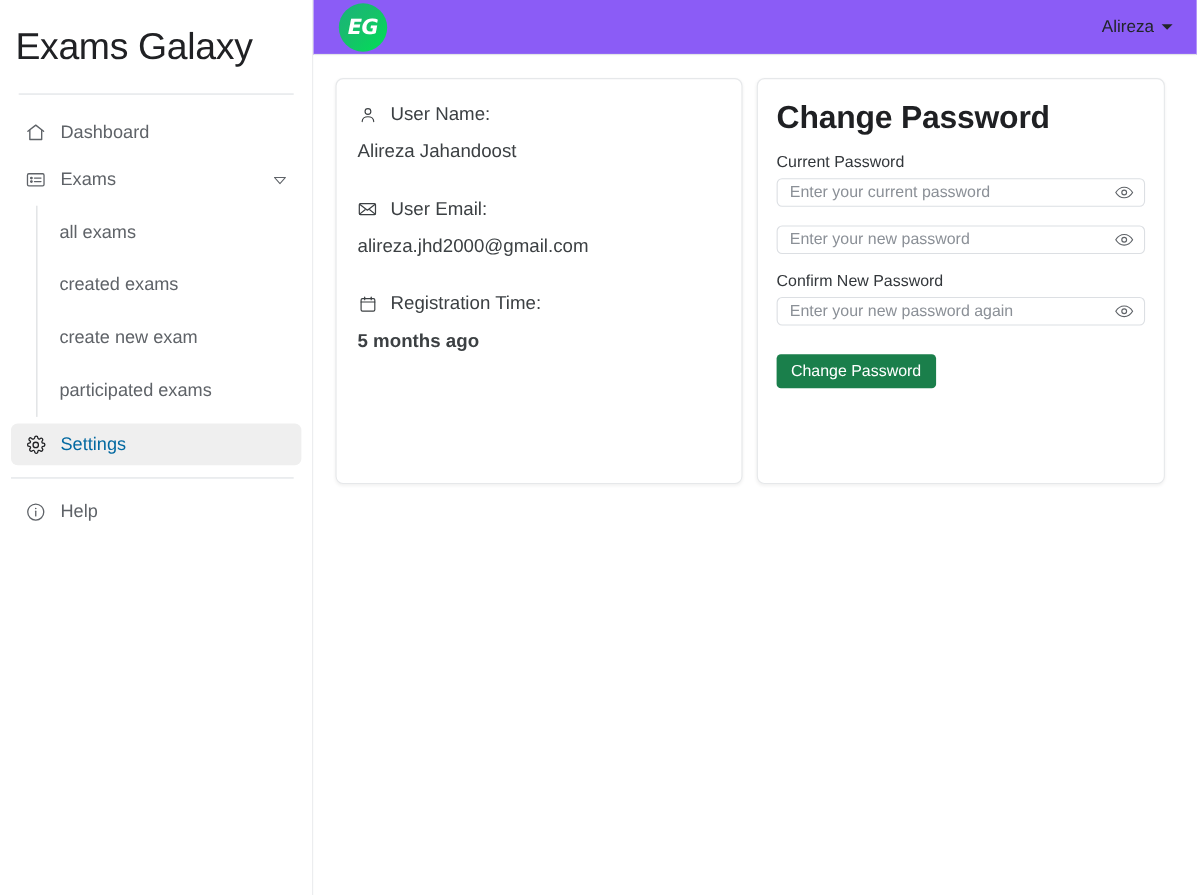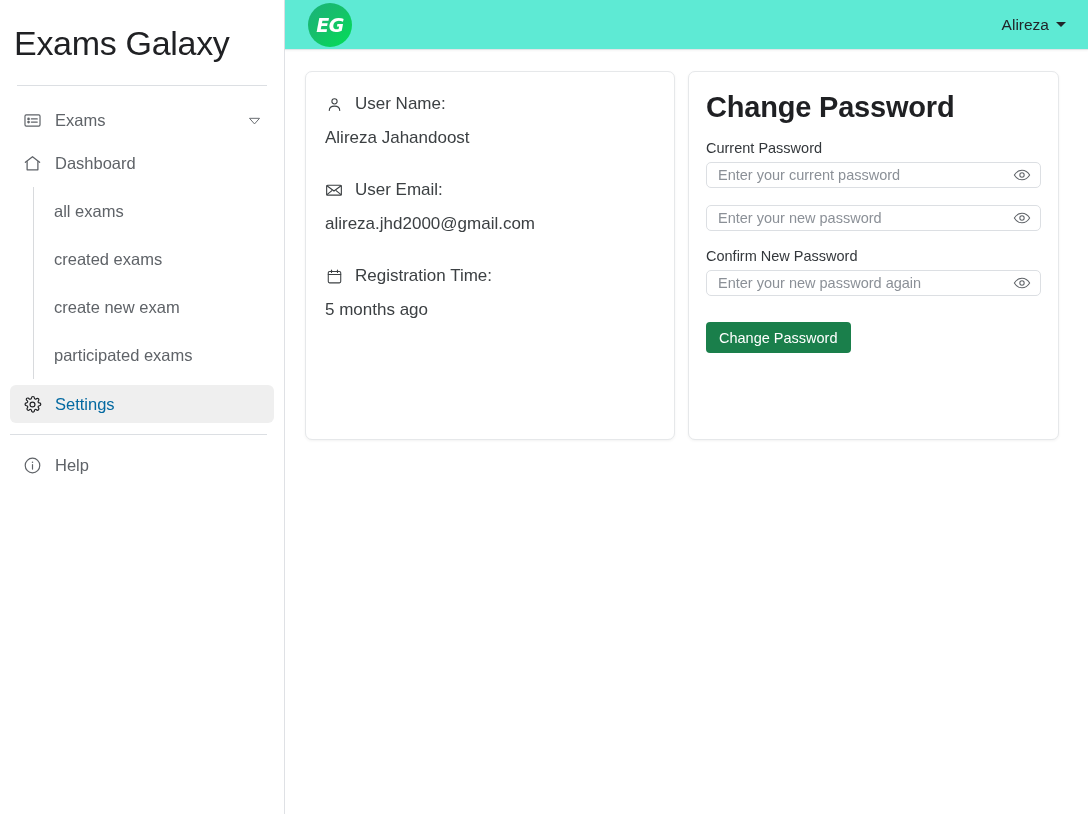--- a/index.html
+++ b/index.html
@@ -123,21 +123,21 @@
     height: 814px;
     background: #ffffff;
     display: flex;
     flex-direction: column;
     position: relative;
   }
 
   .topbar {
     height: 50px;
     flex: 0 0 50px;
-    background: #5eead4;
+    background: #8b5cf6;
     border-bottom: 1px solid #e3e5e8;
     box-shadow: 0 1px 2px rgba(0,0,0,0.045);
     display: flex;
     align-items: center;
     padding: 0 20px 0 18px;
     position: relative;
     z-index: 5;
   }
 
   .logo {
@@ -217,21 +217,21 @@
     align-items: center;
     justify-content: center;
     flex: 0 0 20px;
   }
   .field-value {
     font-size: 17px;
     color: #3c4043;
     margin: 0 0 32px 0;
     padding-left: 1px;
   }
-  .field-value:last-child { margin-bottom: 16px; }
+  .field-value:last-child { margin-bottom: 16px; font-weight: bold; }
 
   
   .card-pass {
     width: 371px;
     flex: 0 0 371px;
     min-height: 369px;
     padding: 19px 17px 22px 17px;
   }
 
   .card-title {
@@ -303,49 +303,49 @@
 
   <aside class="sidebar">
 
     <div class="brand">
       <div class="brand-title">Exams Galaxy</div>
     </div>
 
     <div class="divider"></div>
 
     <nav class="nav">
+
+      <div class="nav-item">
+        <span class="ico">
+          <svg width="19" height="19" viewBox="0 0 24 24" fill="none" stroke="#5f6368" stroke-width="1.6" stroke-linecap="round" stroke-linejoin="round">
+            <path d="M3 10.5L12 3.5l9 7"></path>
+              <path d="M5.2 9.6V20h13.6V9.6"></path>
+          </svg>
+        </span>
+        <span class="label">Dashboard</span>
+      </div>
 
       <div class="nav-item">
         <span class="ico">
           <svg width="19" height="19" viewBox="0 0 24 24" fill="none" stroke="#5f6368" stroke-width="1.5" stroke-linecap="round" stroke-linejoin="round">
             <rect x="2.5" y="5" width="19" height="14" rx="1.6"></rect>
             <circle cx="7" cy="10" r="0.9" fill="#5f6368"></circle>
             <circle cx="7" cy="14" r="0.9" fill="#5f6368"></circle>
             <line x1="10.5" y1="10" x2="18" y2="10"></line>
             <line x1="10.5" y1="14" x2="18" y2="14"></line>
           </svg>
         </span>
         <span class="label">Exams</span>
         <span class="chevron">
           <svg width="15" height="15" viewBox="0 0 24 24" fill="none" stroke="#5f6368" stroke-width="1.5" stroke-linejoin="round">
             <path d="M4 8.5h16L12 17.5z"></path>
           </svg>
         </span>
       </div>
 
-      <div class="nav-item">
-        <span class="ico">
-          <svg width="19" height="19" viewBox="0 0 24 24" fill="none" stroke="#5f6368" stroke-width="1.6" stroke-linecap="round" stroke-linejoin="round">
-            <path d="M3 10.5L12 3.5l9 7"></path>
-              <path d="M5.2 9.6V20h13.6V9.6"></path>
-          </svg>
-        </span>
-        <span class="label">Dashboard</span>
-      </div>
-
       <div class="submenu">
         <div class="submenu-item">all exams</div>
         <div class="submenu-item">created exams</div>
         <div class="submenu-item">create new exam</div>
         <div class="submenu-item">participated exams</div>
       </div>
 
       <div class="nav-item active">
         <span class="ico">
           <svg width="19" height="19" viewBox="0 0 24 24" fill="none" stroke="#202124" stroke-width="1.5" stroke-linecap="round" stroke-linejoin="round">

